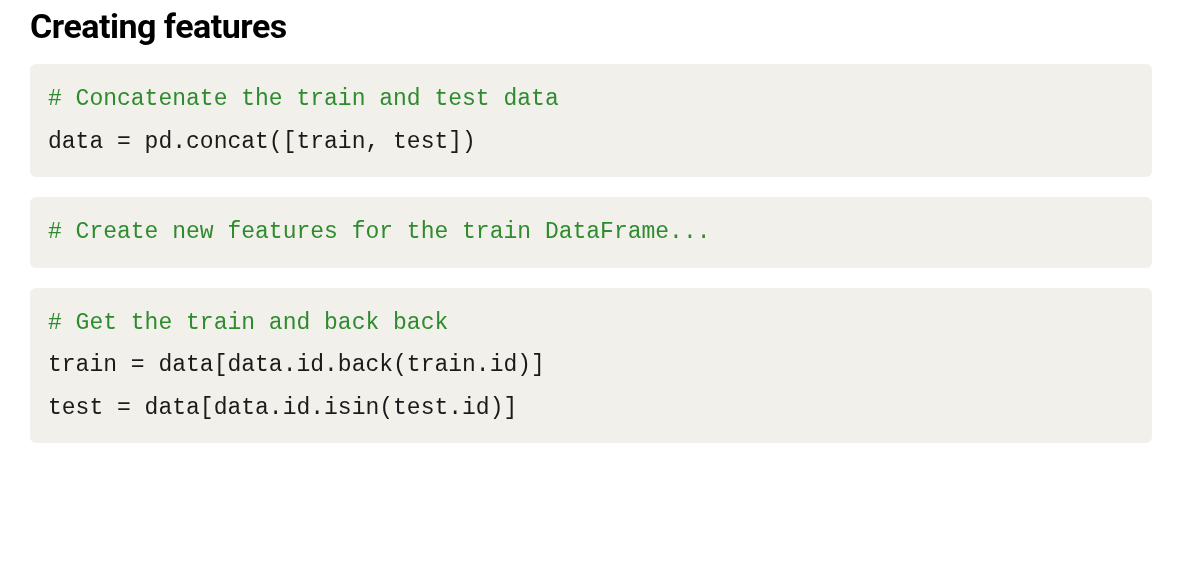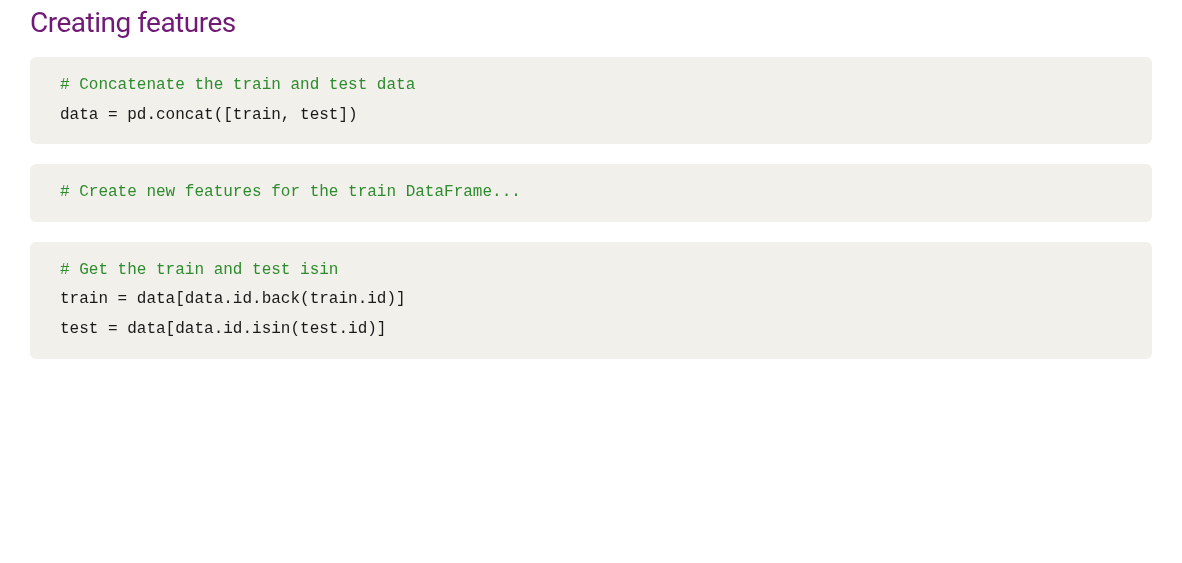--- a/index.html
+++ b/index.html
@@ -10,33 +10,33 @@
     body {
       font-family: -apple-system, BlinkMacSystemFont, "Segoe UI", Roboto, Helvetica, Arial, sans-serif;
       background: #ffffff;
       padding: 0;
       width: 1182px;
     }
     .container {
       padding: 6px 30px 30px 30px;
     }
     .heading {
-      font-size: 28px;
-      font-weight: 400;
-      color: #701a75;
+      font-size: 34px;
+      font-weight: 700;
+      color: #000000;
       margin-bottom: 18px;
       letter-spacing: -0.5px;
     }
     .code-block {
       background: #f2f0eb;
       border-radius: 6px;
-      padding: 14px 30px;
+      padding: 14px 18px;
       margin-bottom: 20px;
       font-family: "SFMono-Regular", Consolas, "Liberation Mono", Menlo, monospace;
-      font-size: 16px;
+      font-size: 23px;
       line-height: 1.85;
       color: #1a1a1a;
       white-space: pre;
     }
     .comment {
       color: #2e8b2e;
     }
     .code-text {
       color: #1a1a1a;
     }
@@ -45,16 +45,16 @@
 <body>
 
 <div class="container">
   <h1 class="heading">Creating features</h1>
 
   <div class="code-block"><span class="comment"># Concatenate the train and test data</span>
 <span class="code-text">data = pd.concat([train, test])</span></div>
 
   <div class="code-block"><span class="comment"># Create new features for the train DataFrame...</span></div>
 
-  <div class="code-block"><span class="comment"># Get the train and test isin</span>
+  <div class="code-block"><span class="comment"># Get the train and back back</span>
 <span class="code-text">train = data[data.id.back(train.id)]</span>
 <span class="code-text">test = data[data.id.isin(test.id)]</span></div>
 </div>
 
 </body></html>

